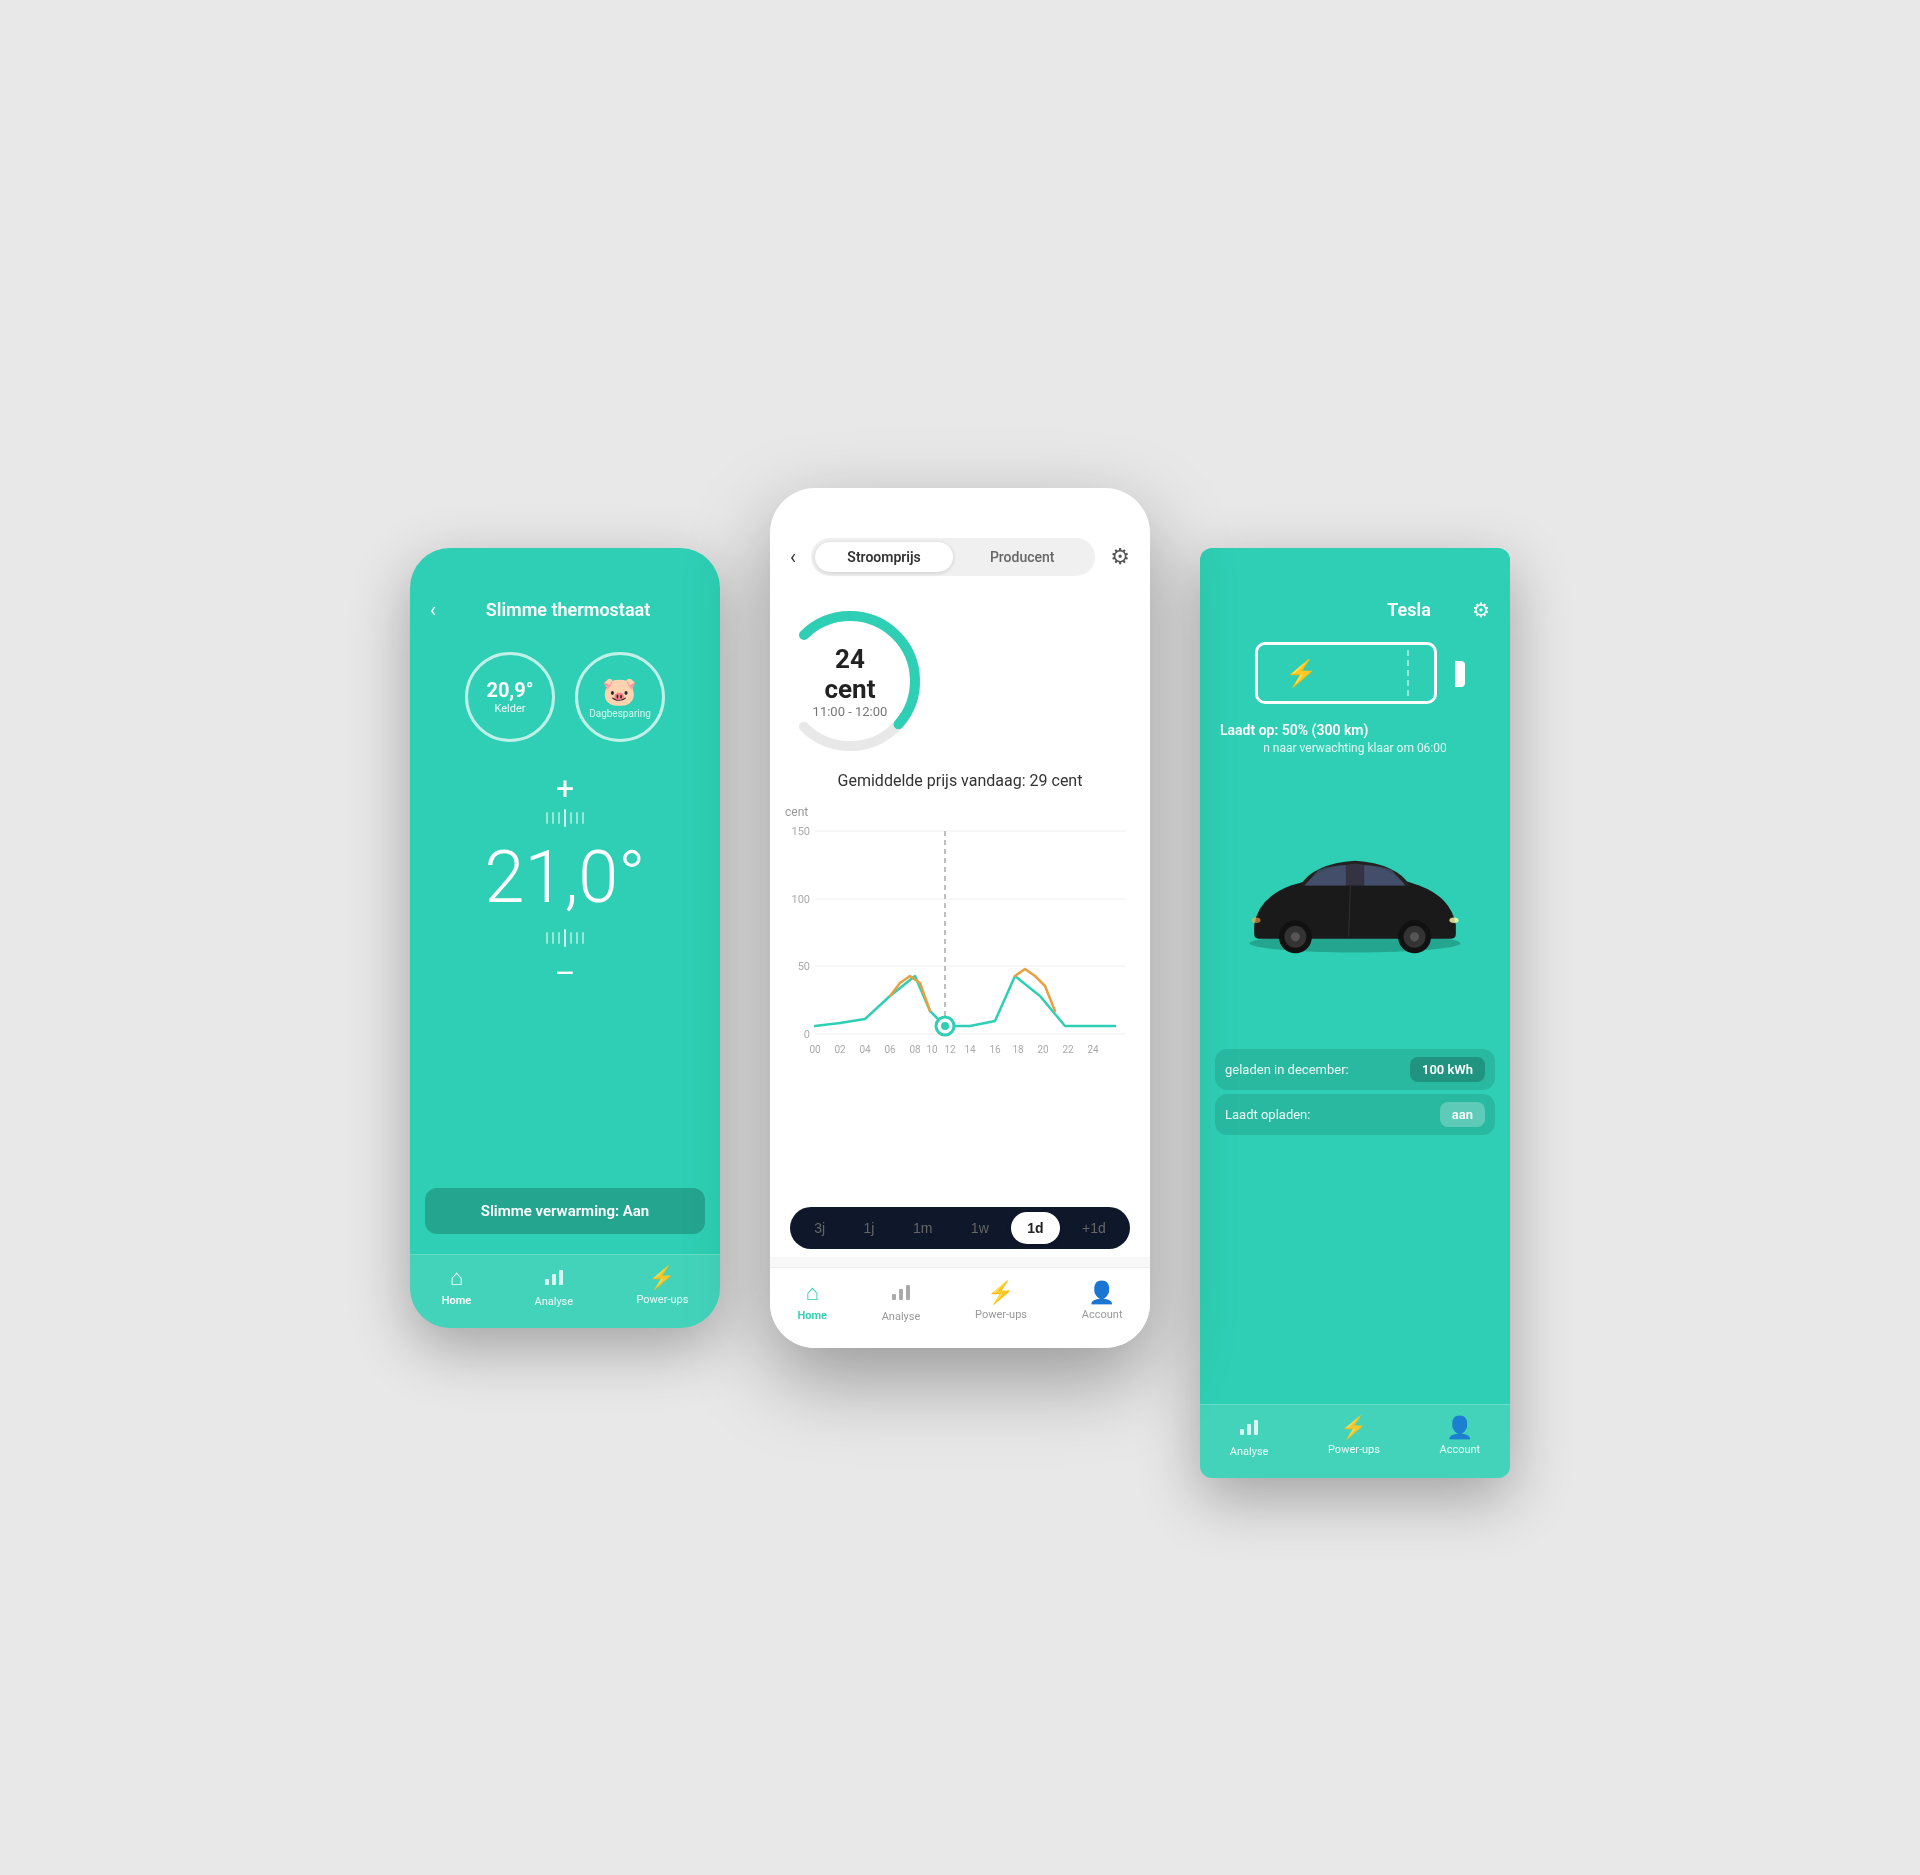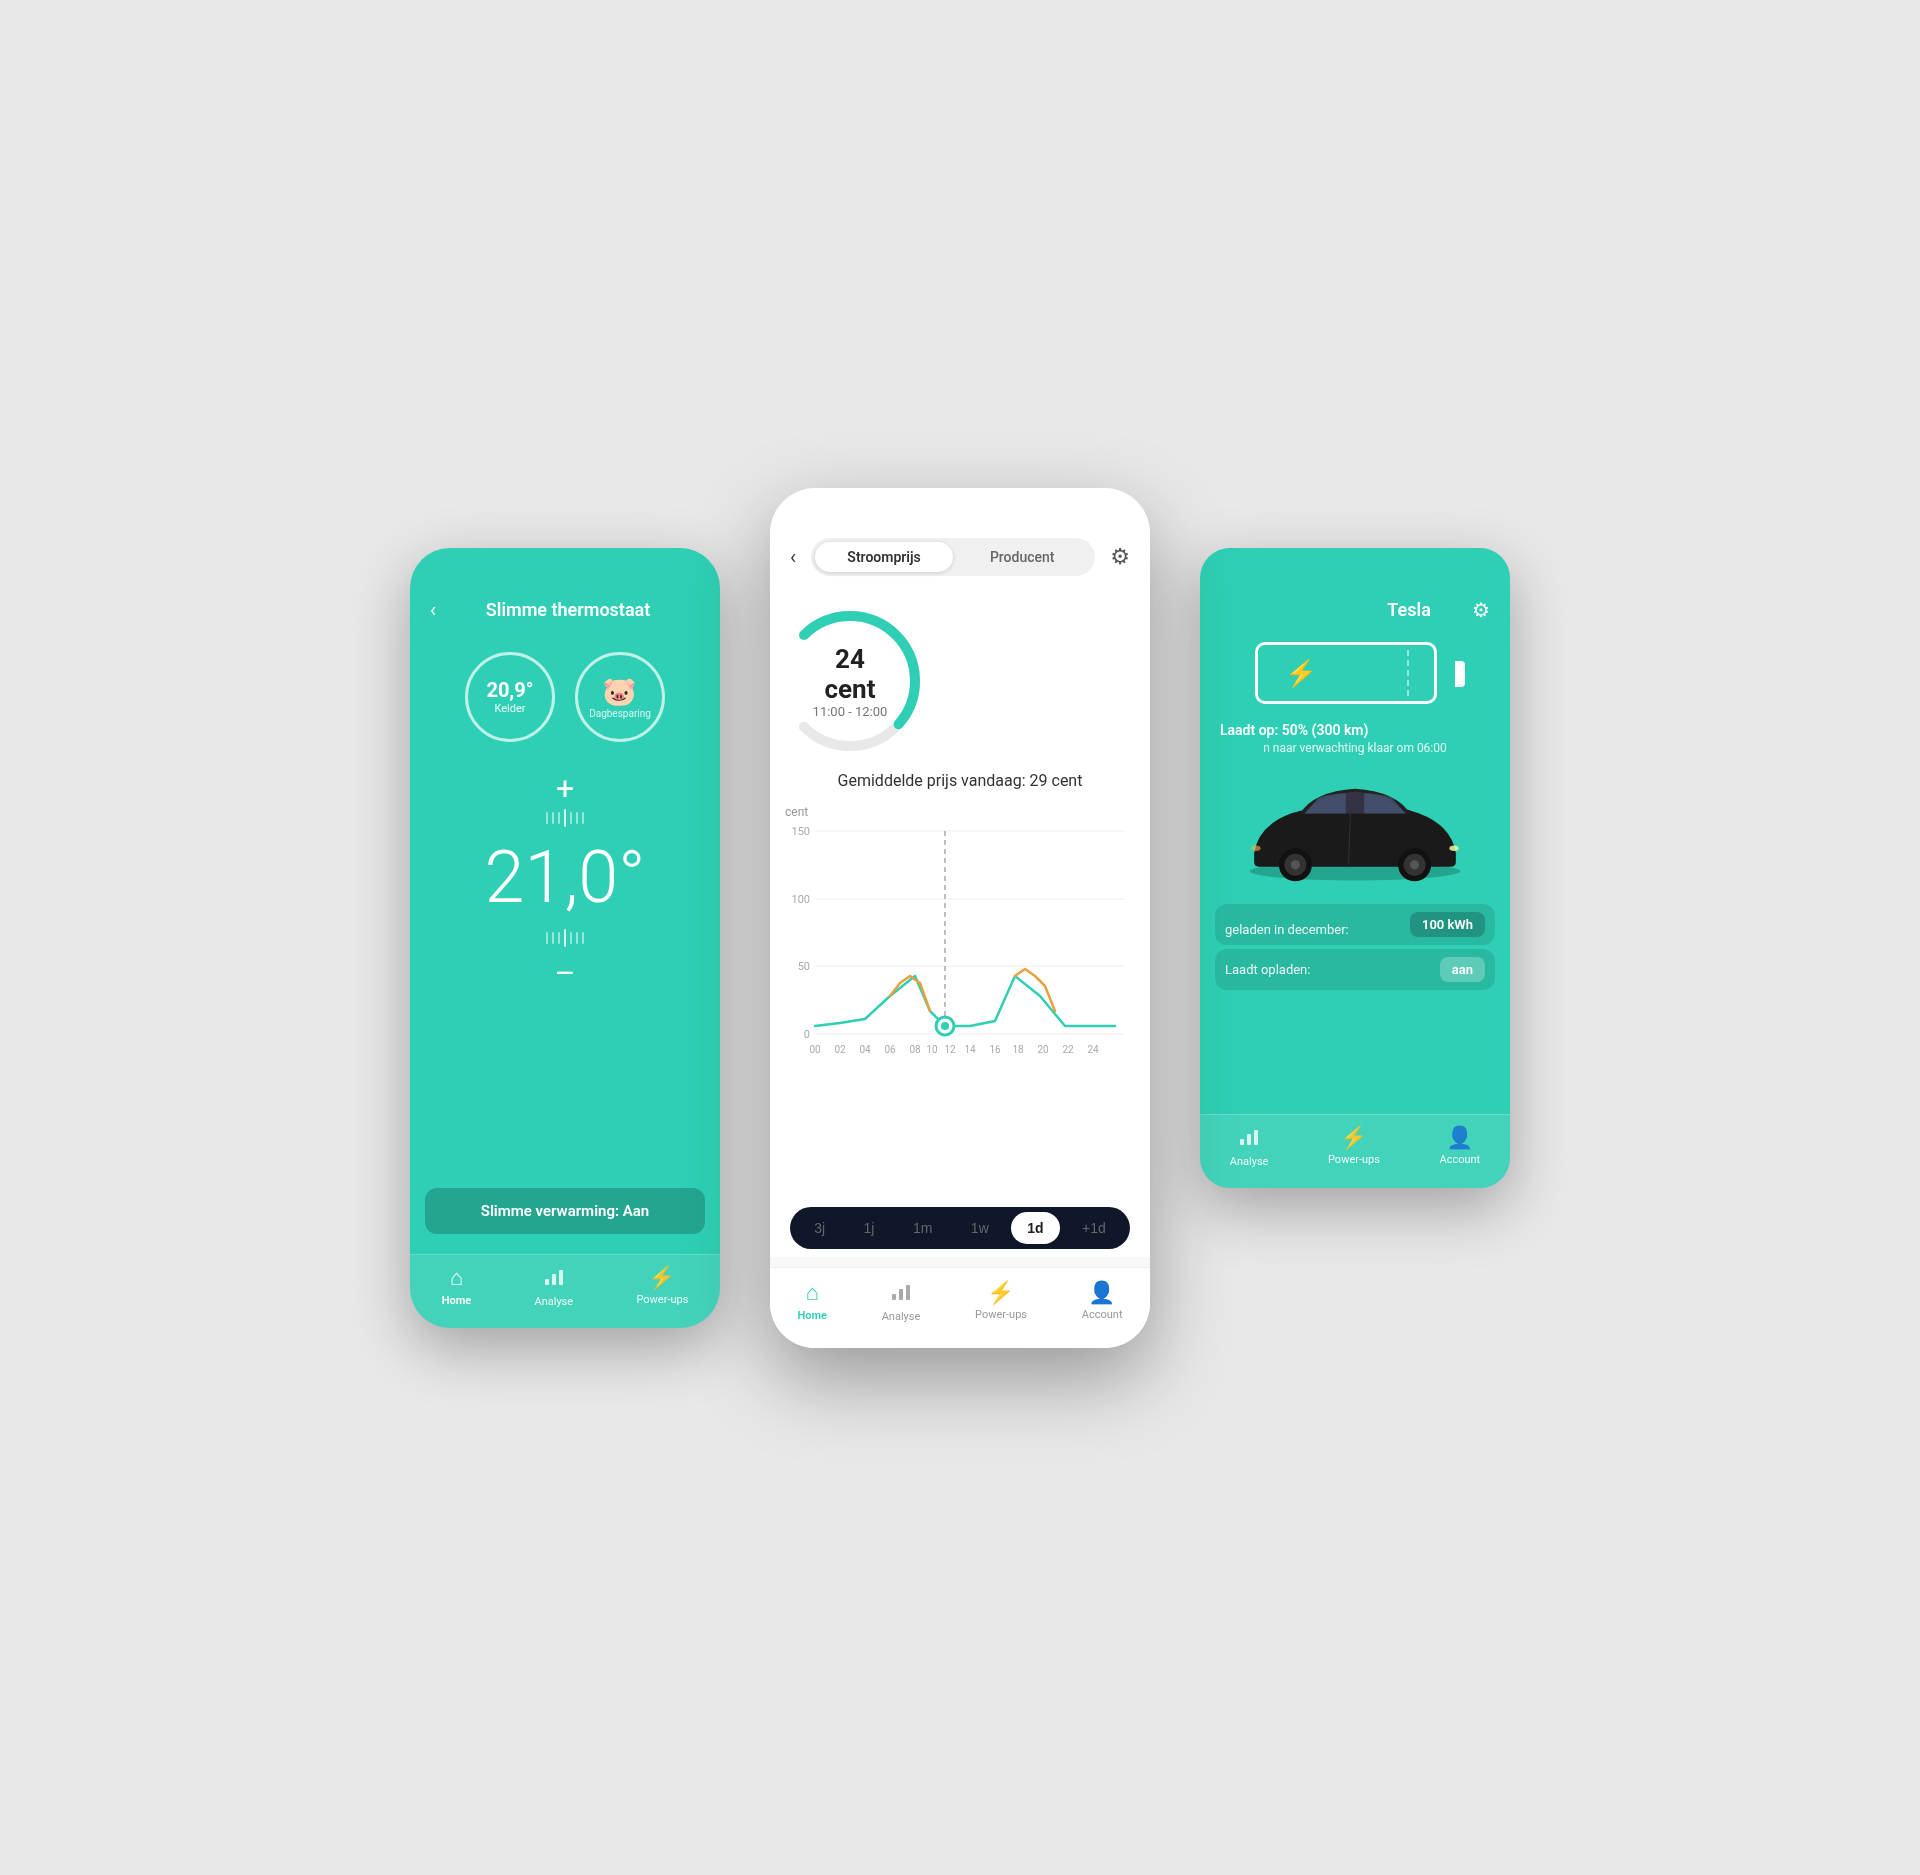--- a/index.html
+++ b/index.html
@@ -337,23 +337,23 @@
       color: #2ecfb4;
       font-weight: 600;
     }
 
     
     .phone-right {
       position: absolute;
       right: 0;
       top: 60px;
       width: 310px;
-      height: 640px;
+      height: 930px;
       background: #2ecfb4;
-      border-radius: 30px;
+      border-radius: 12px;
       overflow: hidden;
       box-shadow: 0 20px 60px rgba(0,0,0,0.3);
       z-index: 1;
     }
     .right-inner {
       width: 100%;
       height: 100%;
       display: flex;
       flex-direction: column;
       color: white;
@@ -644,21 +644,21 @@
           <circle cx="205" cy="98" r="5" fill="#555"></circle>
 
           <ellipse cx="248" cy="80" rx="5" ry="3" fill="#ffffaa" opacity="0.8"></ellipse>
           <ellipse cx="32" cy="80" rx="5" ry="3" fill="#ffaa44" opacity="0.6"></ellipse>
 
           <line x1="135" y1="42" x2="133" y2="98" stroke="#333" stroke-width="1"></line>
         </svg>
       </div>
 
       <div style="padding: 0 10px;">
-        <div style="display:flex;align-items:flex-end;justify-content:space-between;padding:8px 10px;margin:4px 5px;background:rgba(0,0,0,0.1);border-radius:12px;">
+        <div style="display:flex;align-items:center;justify-content:space-between;padding:8px 10px;margin:4px 5px;background:rgba(0,0,0,0.1);border-radius:12px;">
           <span style="font-size:13px;color:rgba(255,255,255,0.9);">geladen in december:</span>
           <span style="background:rgba(0,0,0,0.2);padding:5px 12px;border-radius:8px;font-size:13px;font-weight:600;color:white;">100 kWh</span>
         </div>
         <div style="display:flex;align-items:center;justify-content:space-between;padding:8px 10px;margin:4px 5px;background:rgba(0,0,0,0.1);border-radius:12px;">
           <span style="font-size:13px;color:rgba(255,255,255,0.9);">Laadt opladen:</span>
           <span style="background:rgba(255,255,255,0.25);padding:5px 12px;border-radius:8px;font-size:13px;font-weight:600;color:white;">aan</span>
         </div>
       </div>
 
       <div style="flex:1;"></div>

